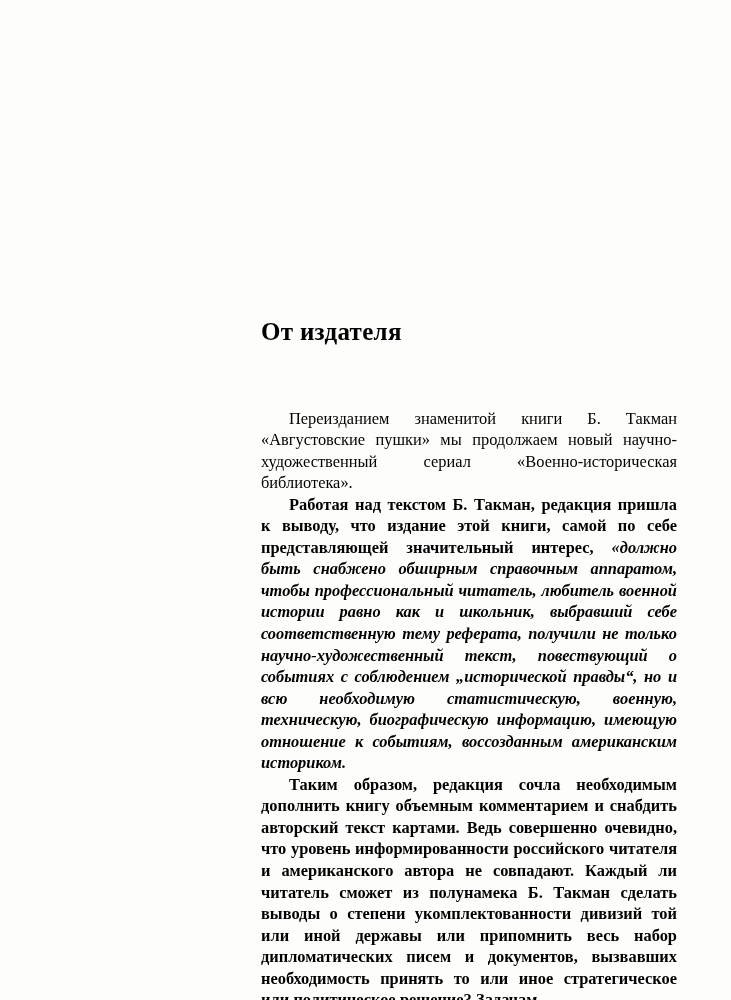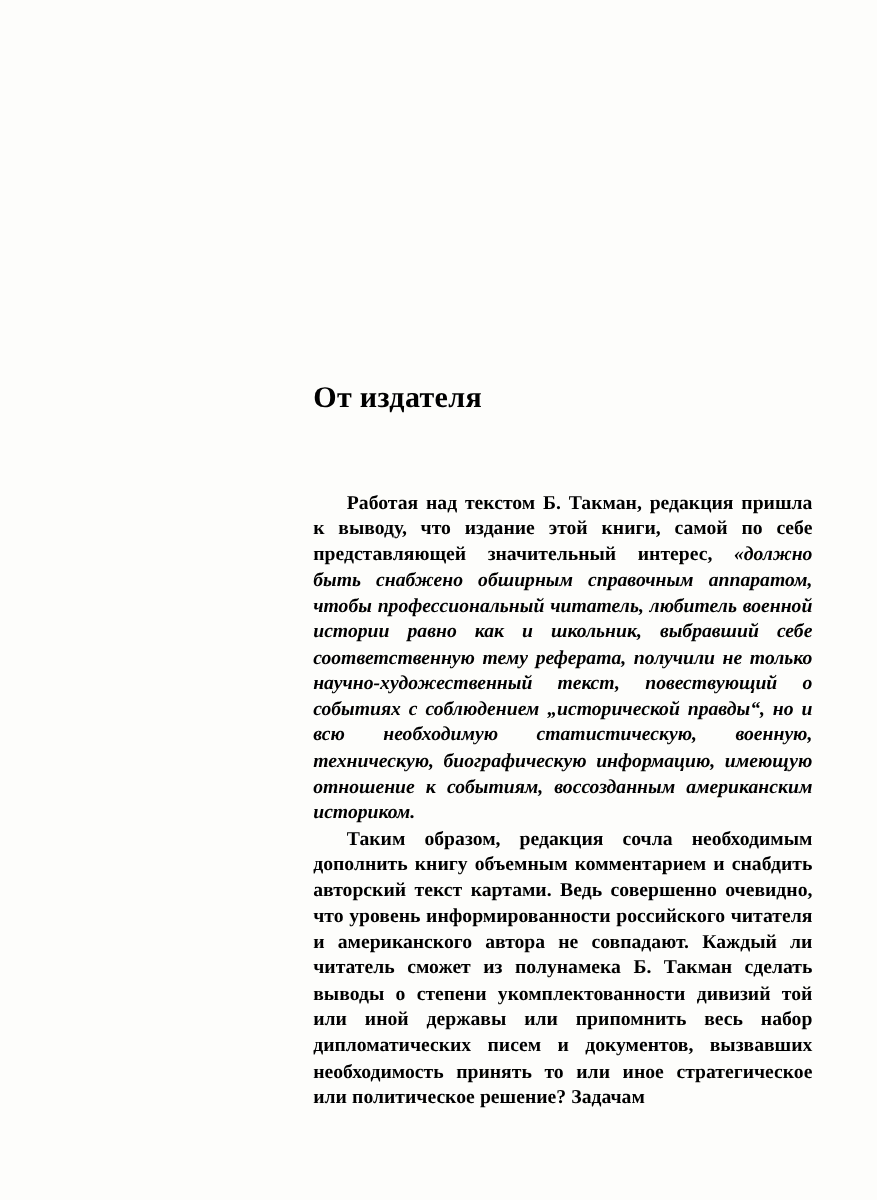--- a/index.html
+++ b/index.html
@@ -59,20 +59,21 @@
 </head>
 <body>
 
 <div class="page">
   <div class="content">
 
     <h1 class="chapter-title">От издателя</h1>
 
     <div class="body-block">
 
+      <p class="para">Переизданием знаменитой книги Б. Такман «Августовские пушки» мы продолжаем новый научно-художественный сериал «Военно-историческая библиотека».</p>
 
       <p class="para cont"><span>Работая над текстом Б. Такман, редакция пришла к выводу, что издание этой книги, самой по себе представляющей значительный интерес, </span><span class="quote-em">«должно быть снабжено обширным справочным аппаратом, чтобы профессиональный читатель, любитель военной истории равно как и школьник, выбравший себе соответственную тему реферата, получили не только научно-художественный текст, повествующий о событиях с соблюдением „исторической правды“, но и всю необходимую статистическую, военную, техническую, биографическую информацию, имеющую отношение к событиям, воссозданным американским историком.</span></p>
 
       <p class="para cont">Таким образом, редакция сочла необходимым дополнить книгу объемным комментарием и снабдить авторский текст картами. Ведь совершенно очевидно, что уровень информированности российского читателя и американского автора не совпадают. Каждый ли читатель сможет из полунамека Б. Такман сделать выводы о степени укомплектованности дивизий той или иной державы или припомнить весь набор дипломатических писем и документов, вызвавших необходимость принять то или иное стратегическое или политическое решение? Задачам</p>
 
     </div>
   </div>
 </div>
 
 </body></html>

